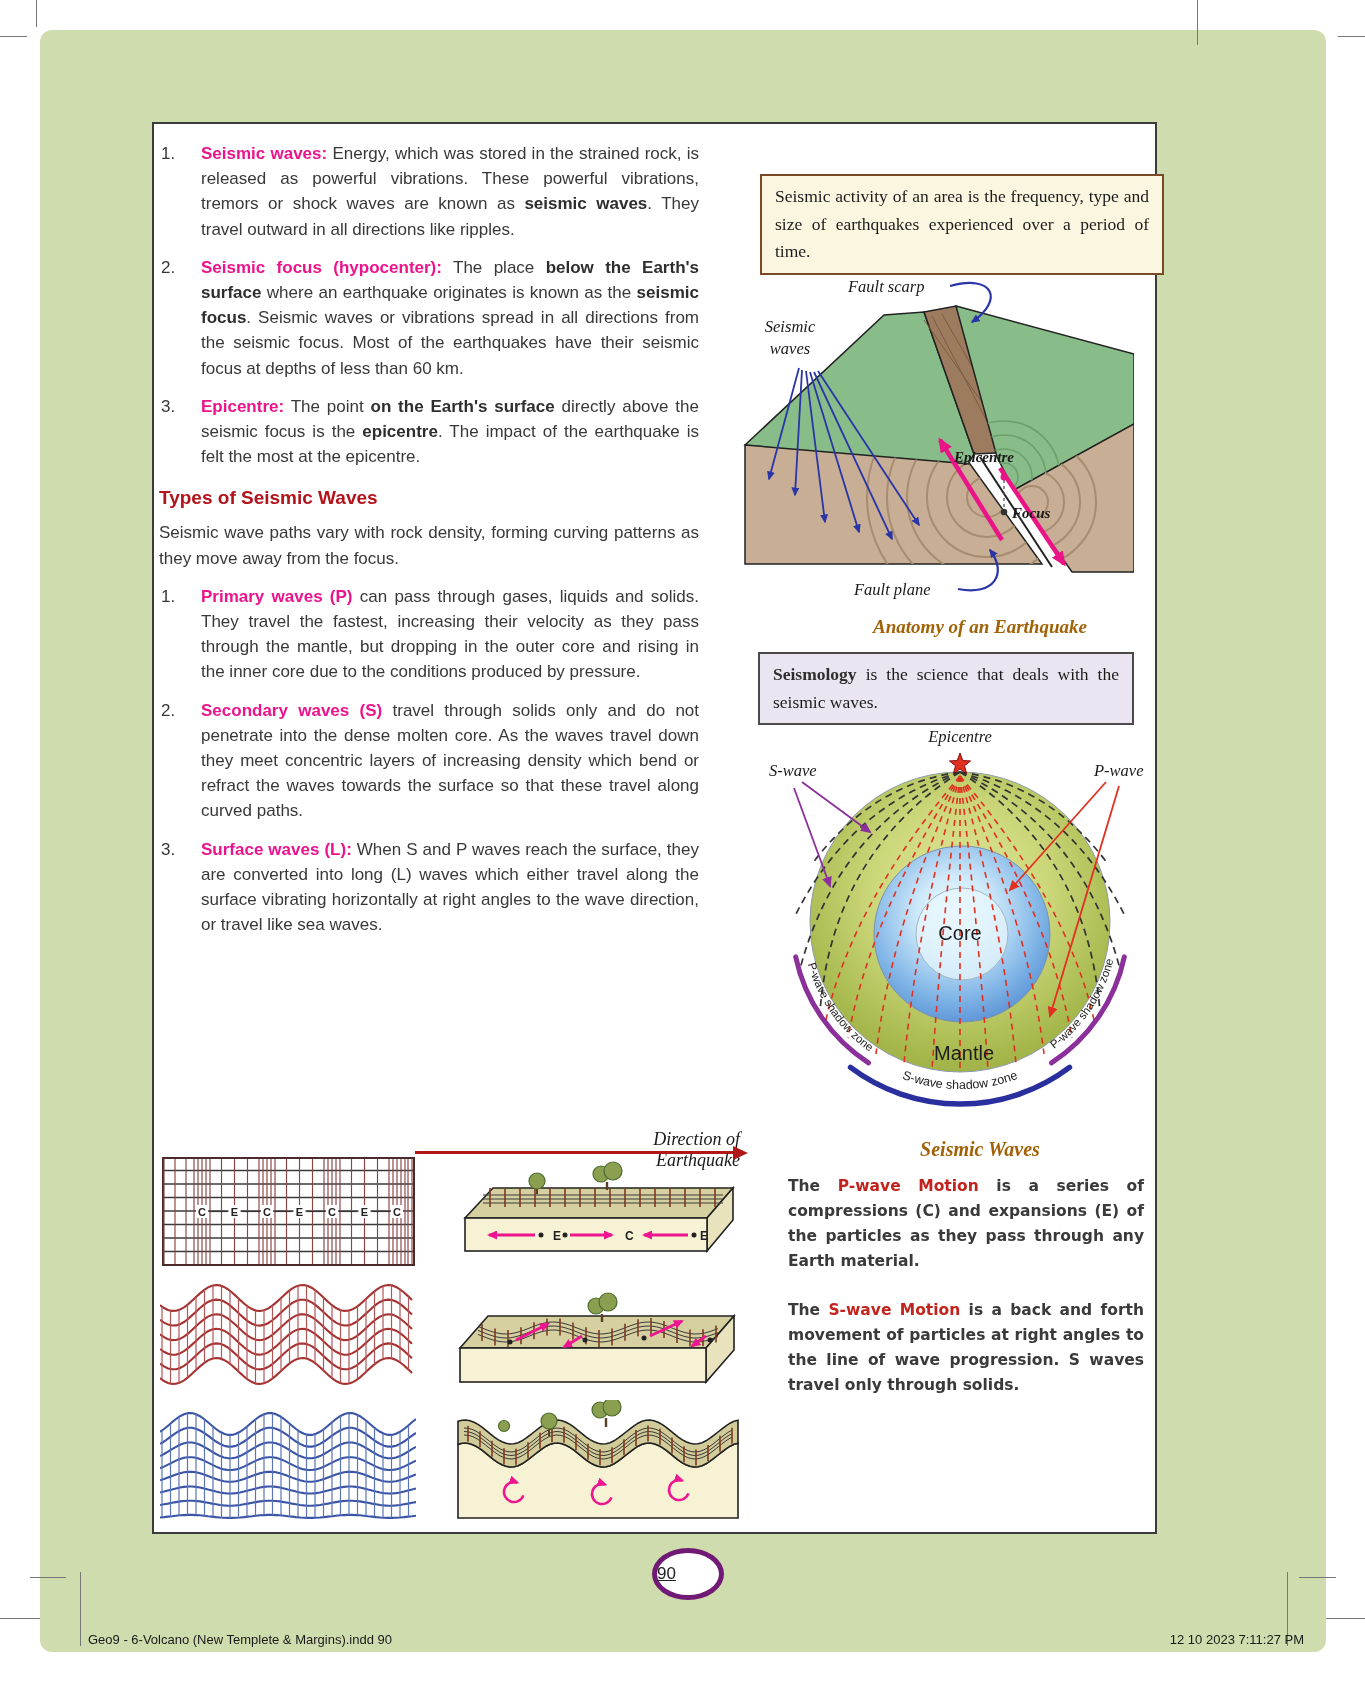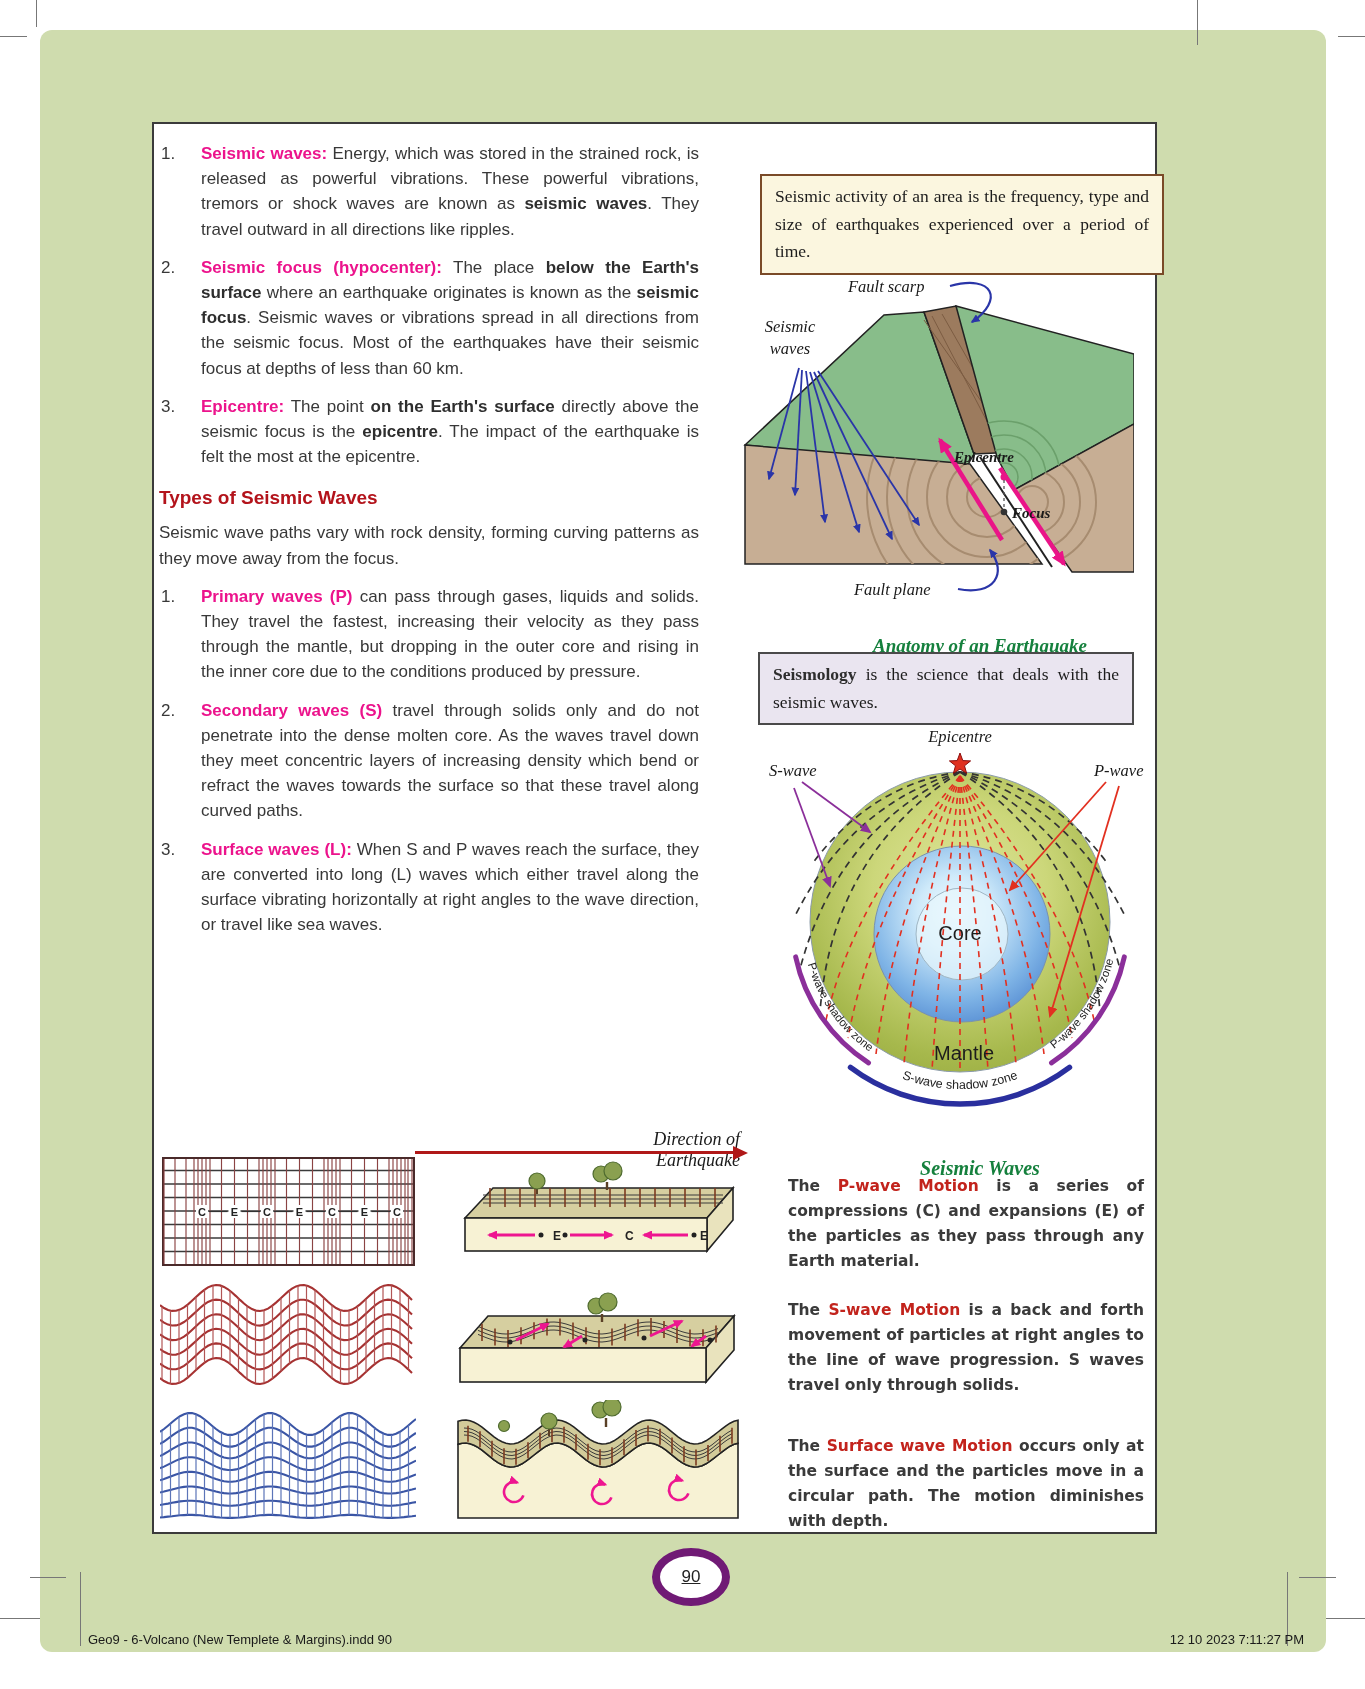--- a/index.html
+++ b/index.html
@@ -20,31 +20,31 @@
   .rt-lead{color:#ec138c;font-weight:bold;}
   .rt-b{font-weight:bold;color:#2e2e2e;}
   .rt-red{color:#c2231c;}
   
   .infobox{font-family:"Liberation Serif",serif;font-size:17.5px;line-height:1.58;
            color:#1c1c1c;text-align:justify;padding:7px 13px;box-sizing:border-box;}
   .ib1{background:#fbf6df;border:2px solid #7a4a28;}
   .ib2{background:#eae5f0;border:2px solid #4a4a4a;}
   
   .dcaption{font-family:"Liberation Serif",serif;font-style:italic;font-weight:bold;
-            font-size:20px;color:#15803d;text-align:center;margin-top:19px;}
+            font-size:20px;color:#a16207;text-align:center;}
   .ilabel{font-family:"Liberation Serif",serif;font-style:italic;font-size:18px;color:#1a1a1a;}
   .slabel{font-family:"Liberation Serif",serif;font-style:italic;font-size:16.5px;fill:#1a1a1a;}
   .sblabel{font-family:"Liberation Serif",serif;font-style:italic;font-weight:bold;font-size:15px;fill:#1a1a1a;}
   .sans{font-family:"Liberation Sans",sans-serif;}
   
   .comic{font-family:"DejaVu Sans",sans-serif;font-weight:bold;font-size:15.5px;
          line-height:25px;color:#3a3a3a;text-align:justify;}
   
-  .pagenum{left:652px;top:1548px;width:62px;height:42px;background:#fff;border:8px solid #701a75;
-           border-radius:50%;text-align:center;line-height:42px;font-size:17px;color:#222;text-decoration:underline;}
+  .pagenum{left:652px;top:1548px;width:62px;height:42px;background:#fff;border:5px solid #701a75;
+           border-radius:50%;line-height:42px;font-size:17px;color:#222;text-decoration:underline;}
   .footer{top:1632px;font-size:13px;color:#1a1a1a;}
   .dirline{background:#b01818;}
   .dirhead{width:0;height:0;border-left:15px solid #b01818;border-top:7px solid transparent;
            border-bottom:7px solid transparent;}
 </style>
 </head>
 <body>
 
 <div class="abs page-bg"></div>
 
@@ -537,19 +537,18 @@
     </g>
     <g stroke="#ee1690" stroke-width="2.6" fill="none">
       <path d="M69.4,95.4 A10,10 0 1 1 63.4,82.6" marker-end="url(#mk)"></path>
       <path d="M157.4,97.4 A10,10 0 1 1 151.4,84.6" marker-end="url(#mk)"></path>
       <path d="M234.4,93.4 A10,10 0 1 1 228.4,80.6" marker-end="url(#mk)"></path>
     </g>
   </svg>
 
   <p class="abs comic" style="left:634px;top:1050px;width:356px;margin:0;"><span>The </span><span class="rt-red">P-wave Motion</span><span> is a series of compressions (C) and expansions (E) of the particles as they pass through any Earth material.</span></p>
   <p class="abs comic" style="left:634px;top:1174px;width:356px;margin:0;"><span>The </span><span class="rt-red">S-wave Motion</span><span> is a back and forth movement of particles at right angles to the line of wave progression. S waves travel only through solids.</span></p>
-  <p class="abs comic" style="left:634px;top:1310px;width:356px;margin:0;"><span>The </span><span class="rt-red">Surface wave Motion</span><span> occurs only at the surface and the particles move in a circular path. The motion diminishes with depth.</span></p>
 
 </div>
 
 <div class="abs pagenum">90</div>
 <div class="abs footer" style="left:88px;">Geo9 - 6-Volcano (New Templete &amp; Margins).indd   90</div>
 <div class="abs footer" style="right:61px;text-align:right;">12 10 2023   7:11:27 PM</div>
 
 </body></html>

